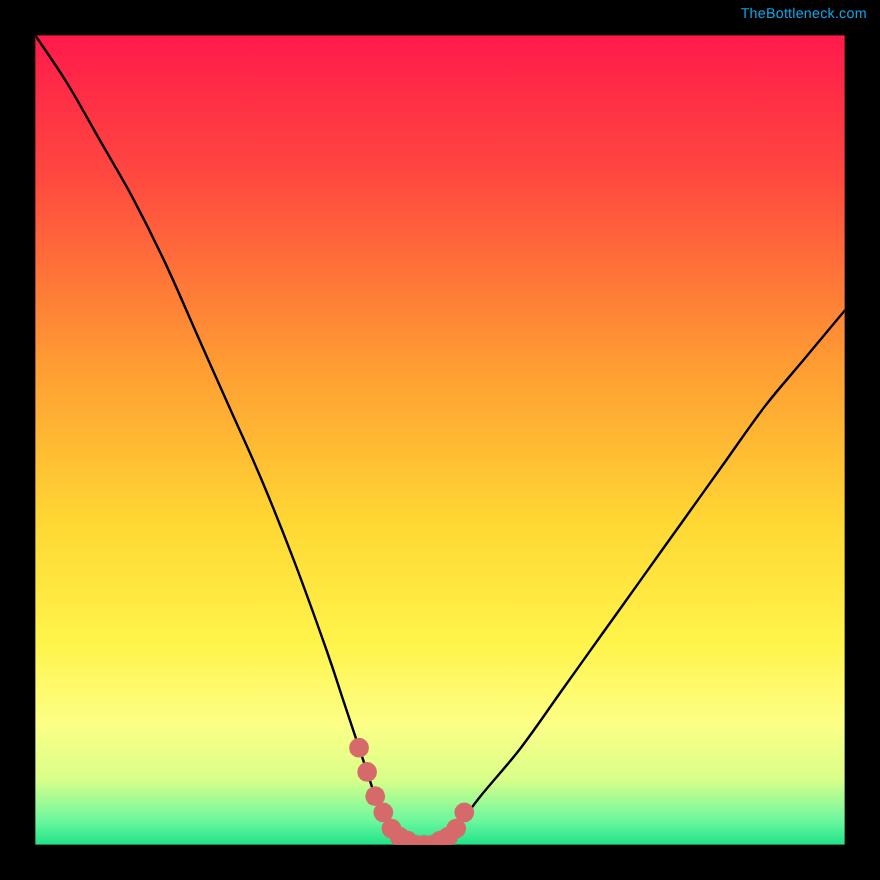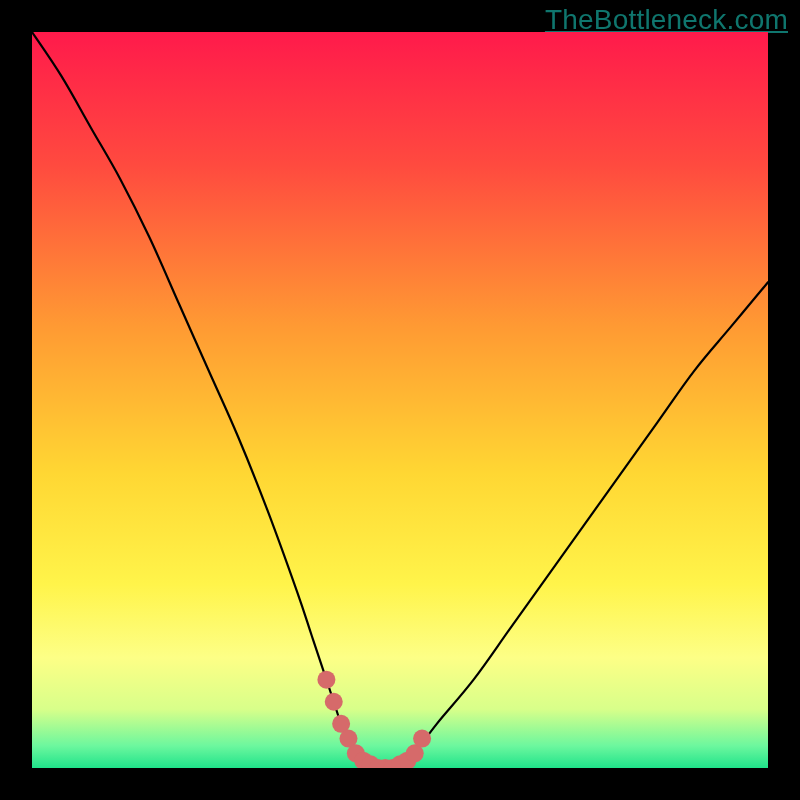--- a/index.html
+++ b/index.html
@@ -35,25 +35,24 @@
     position: absolute;
     inset: 0;
     width: 736px;
     height: 736px;
     overflow: visible;
   }
   .watermark {
     position: absolute;
     top: 4px;
     right: 12px;
-    color: #0f766e;
-    font-size: 28px;
+    color: #0ea5e9;
+    font-size: 13px;
     letter-spacing: 0.2px;
     font-weight: 400;
-    text-decoration: underline;
   }
 </style>
 </head>
 <body>
 
 <div class="frame">
 
   <div class="watermark">TheBottleneck.com</div>
 
   <div class="plot-area">

